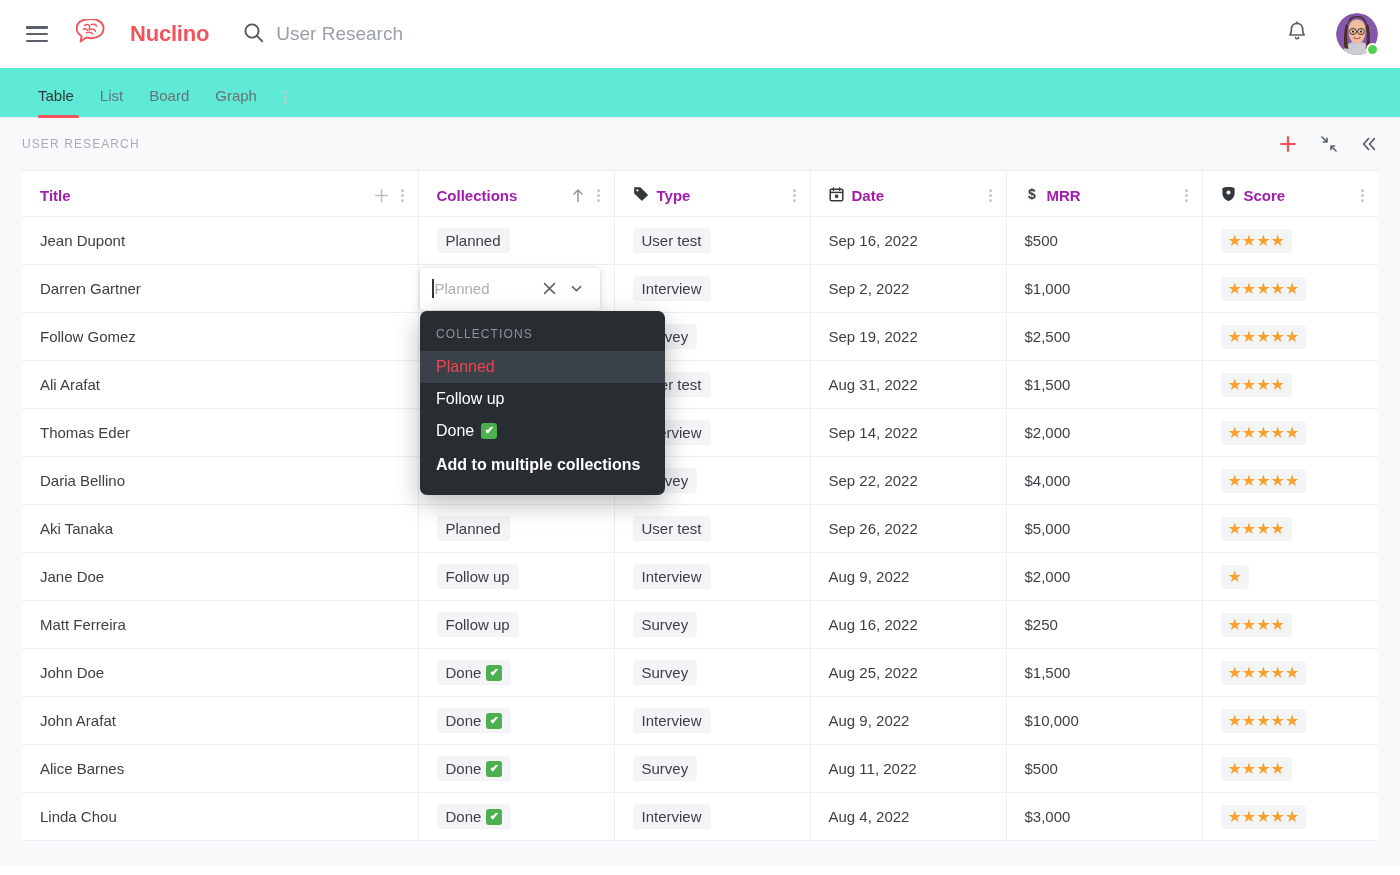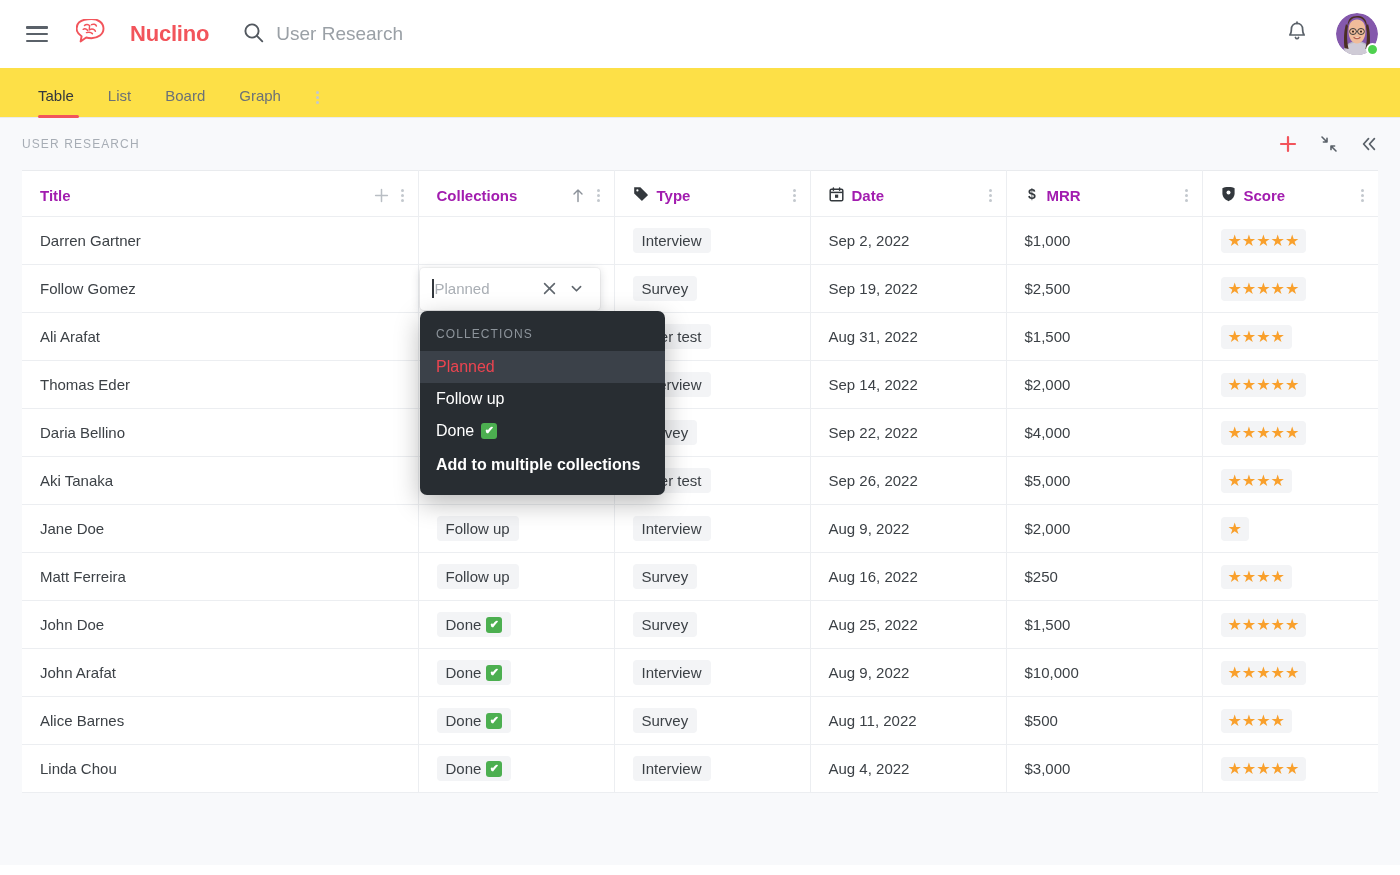--- a/index.html
+++ b/index.html
@@ -45,24 +45,24 @@
   .avatar .face { width: 42px; height: 42px; border-radius: 50%; overflow: hidden; display:block; }
   .status-dot {
     position: absolute; right: -1px; bottom: -1px;
     width: 13px; height: 13px; border-radius: 50%;
     background: #4fd14f; border: 2px solid #ffffff;
   }
 
   
   .tabs {
     height: 50px;
-    display: flex; align-items: flex-end; gap: 8px;
+    display: flex; align-items: flex-end; gap: 0;
     padding: 0 0 0 30px;
     border-bottom: 1px solid #e9ebee;
-    background: #fde047;
+    background: #5eead4;
   }
   .tab {
     font-size: 15px; color: #6b7177;
     padding: 0 13px 13px 13px;
     cursor: pointer; position: relative;
     white-space: nowrap;
   }
   .tab:first-child { padding-left: 8px; }
   .tab.active { color: #33383d; }
   .tab.active::after {
@@ -430,20 +430,35 @@
                   <i></i>
                   <i></i>
                 </span>
             </div>
           </div>
         </th>
       </tr>
     </thead>
     <tbody id="tbody">
         <tr>
+          <td class="title-cell">Jean Dupont</td>
+          <td><span class="chip">
+              <span>Planned</span>
+            </span></td>
+          <td><span class="chip">User test</span></td>
+          <td>Sep 16, 2022</td>
+          <td>$500</td>
+          <td><span class="chip stars">
+              <span class="star">★</span>
+              <span class="star">★</span>
+              <span class="star">★</span>
+              <span class="star">★</span>
+            </span></td>
+        </tr>
+        <tr>
           <td class="title-cell">Darren Gartner</td>
           <td class="edit-cell" id="editing-cell"></td>
           <td><span class="chip">Interview</span></td>
           <td>Sep 2, 2022</td>
           <td>$1,000</td>
           <td><span class="chip stars">
               <span class="star">★</span>
               <span class="star">★</span>
               <span class="star">★</span>
               <span class="star">★</span>

